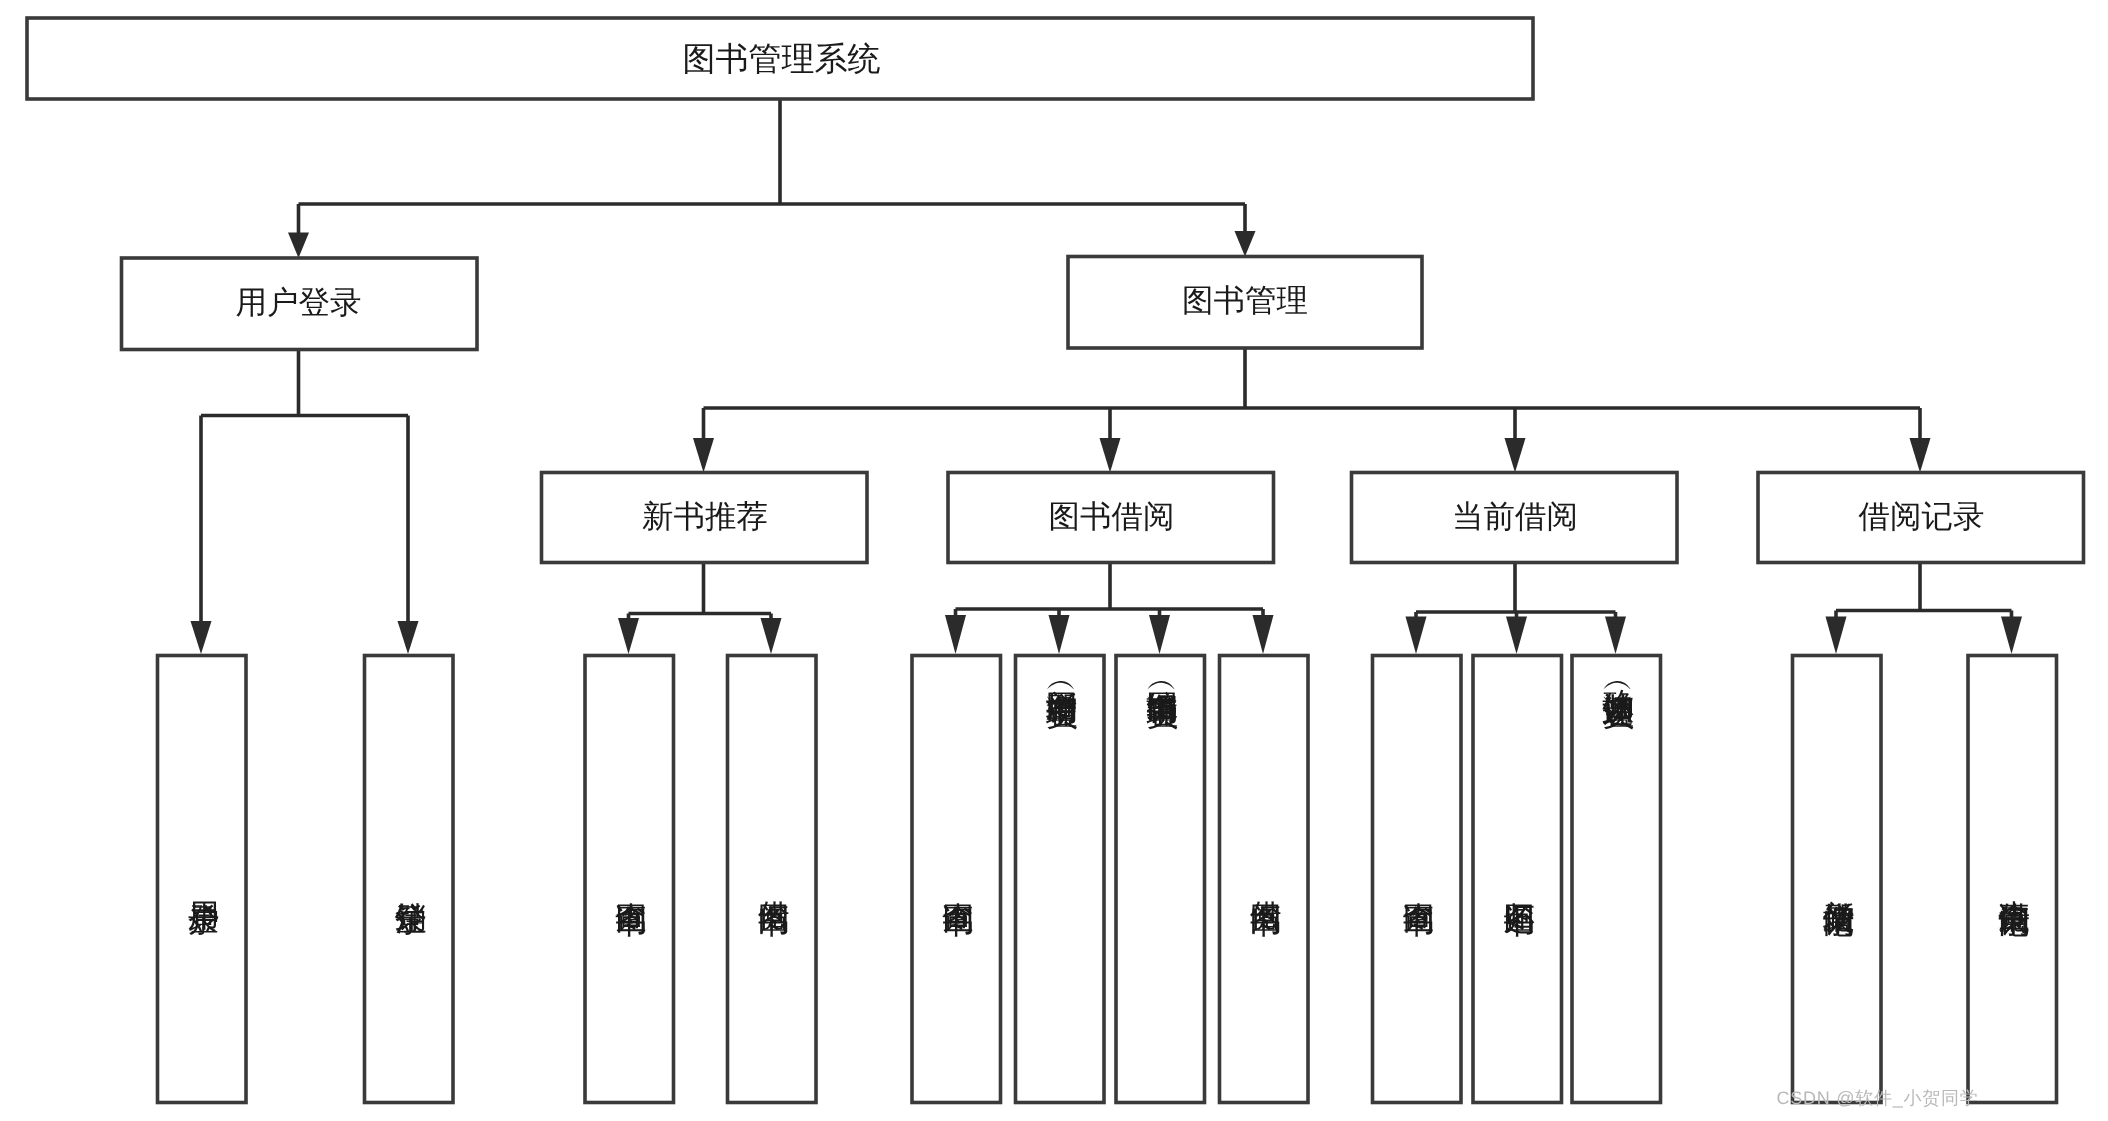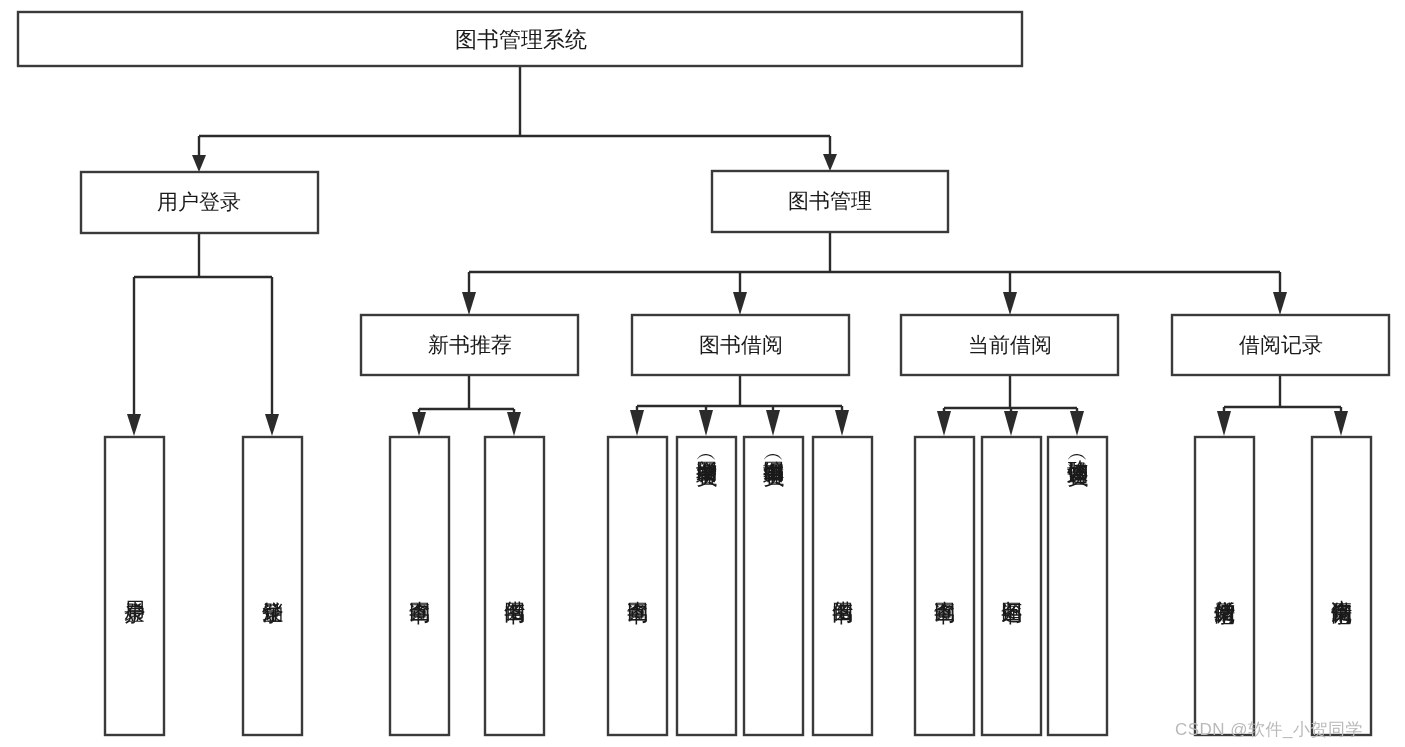--- a/index.html
+++ b/index.html
@@ -11,21 +11,20 @@
     width: 1405px;
     height: 747px;
     font-family: "Liberation Sans", "DejaVu Sans", sans-serif;
     overflow: hidden;
   }
   #diagram-root {
     position: relative;
     width: 1327px;
     height: 747px;
     background: #ffffff;
-    padding-left: 44px;
   }
   svg#diagram-svg {
     position: absolute;
     left: 0;
     top: 0;
     width: 1405px;
     height: 747px;
   }
   .node-box {
     fill: #ffffff;
@@ -70,21 +69,21 @@
     align-items: center;
     justify-content: center;
     white-space: nowrap;
     pointer-events: none;
   }
   #watermark {
     position: absolute;
     right: 8px;
     bottom: 6px;
     font-family: "Liberation Sans", "DejaVu Sans", sans-serif;
-    font-size: 17px;
+    font-size: 12px;
     color: #b9b9b9;
     letter-spacing: 0.5px;
     white-space: nowrap;
   }
 </style>
 </head>
 <body>
 
 <div id="diagram-root">
 

